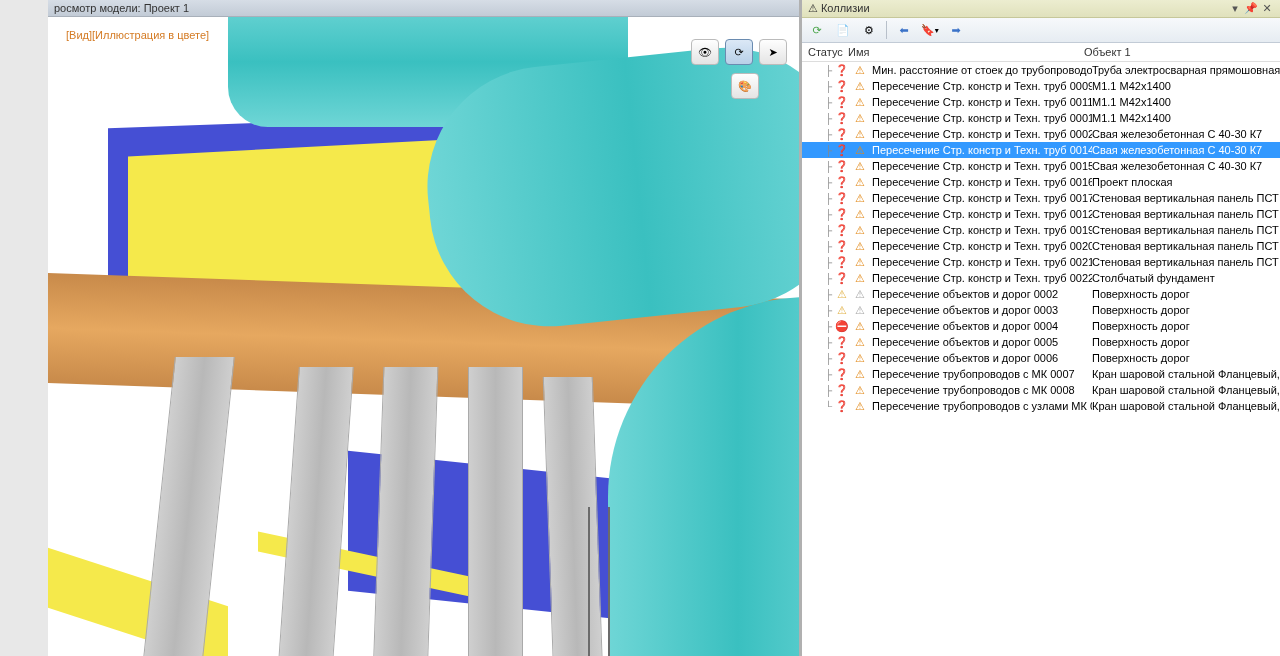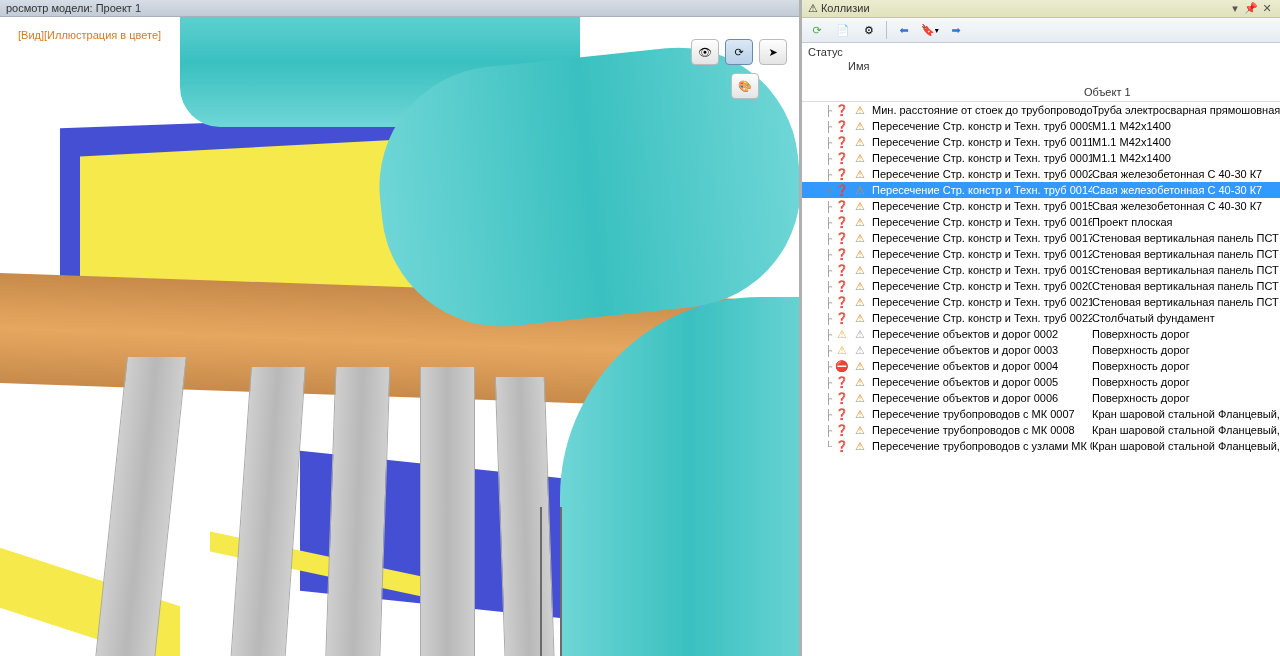--- a/index.html
+++ b/index.html
@@ -1,39 +1,39 @@
 <!DOCTYPE html>
 <html><head>
 <meta charset="utf-8">
 <style>
 * { margin: 0; padding: 0; box-sizing: border-box; font-family: Tahoma, Arial, sans-serif; font-size: 11px; }
 html, body { width: 100%; height: 100%; overflow: hidden; }
 .app { display: flex; width: 1280px; height: 656px; background: #e8e8e8; }
-.viewer { flex: 1; display: flex; flex-direction: column; border-right: 3px solid #b0b0b0; position: relative; }
+.viewer { flex: 1; display: flex; flex-direction: column; border-right: 3px solid #b0b0b0; position: relative; padding-left: 48px; }
 .viewer-title { background: linear-gradient(#d6dde6,#c2cbd6); padding: 2px 6px; border-bottom: 1px solid #a8b0ba; color: #333; }
 .viewer-body { flex: 1; background: #fff; position: relative; overflow: hidden; }
 .view-label { position: absolute; top: 12px; left: 18px; color: #d47b24; font-size: 11px; text-shadow: 0 0 2px #fff; }
 .view-tools { position: absolute; top: 22px; right: 12px; display: flex; gap: 6px; }
 .tool-btn { width: 28px; height: 26px; background: linear-gradient(#fefefe,#e4e4e4); border: 1px solid #bbb; border-radius: 4px; display: flex; align-items: center; justify-content: center; cursor: pointer; }
 .tool-btn.active { background: linear-gradient(#dbe8f6,#b8d0e8); border-color: #6a8bb0; }
 .tool2 { position: absolute; top: 56px; right: 40px; }
 .scene { position: absolute; inset: 0; }
 .block { position: absolute; }
 .panel { width: 478px; display: flex; flex-direction: column; background: #fff; }
 .panel-title { background: linear-gradient(#ecedd0,#e0e1bc); padding: 2px 6px; display: flex; align-items: center; justify-content: space-between; border-bottom: 1px solid #c6c79a; color: #333; }
 .panel-title .win-btns { display: flex; gap: 2px; }
 .panel-title .wb { width: 14px; height: 12px; display: flex; align-items: center; justify-content: center; color: #555; cursor: pointer; }
 .toolbar { background: linear-gradient(#f7f9fb,#e6ecf2); padding: 3px 6px; display: flex; align-items: center; gap: 8px; border-bottom: 1px solid #c2cbd6; }
 .tb-ico { width: 18px; height: 18px; display: flex; align-items: center; justify-content: center; cursor: pointer; }
 .tb-sep { width: 1px; height: 18px; background: #b8c0ca; }
 .headers { display: flex; background: #fff; border-bottom: 1px solid #ddd; padding: 3px 0; }
 .hdr { color: #333; font-size: 11px; padding: 0 6px; }
 .hdr-status { width: 40px; text-align: center; }
-.hdr-name { width: 236px; margin-top: 14px; }
-.hdr-obj { flex: 1; margin-top: 40px; }
+.hdr-name { width: 236px; }
+.hdr-obj { flex: 1; }
 .rows { flex: 1; overflow: auto; background: #fff; }
 .row { display: flex; align-items: center; height: 16px; padding-left: 4px; }
 .row.sel { background: #3399ff; color: #fff; }
 .tree-indent { width: 28px; display: flex; align-items: center; justify-content: flex-end; padding-right: 2px; }
 .tree-line { color: #888; font-size: 10px; }
 .status-ico { width: 16px; height: 14px; display: flex; align-items: center; justify-content: center; margin-right: 2px; }
 .type-ico { width: 16px; height: 14px; display: flex; align-items: center; justify-content: center; margin-right: 4px; }
 .row-name { width: 220px; white-space: nowrap; overflow: hidden; }
 .row-obj { flex: 1; white-space: nowrap; overflow: hidden; }
 

